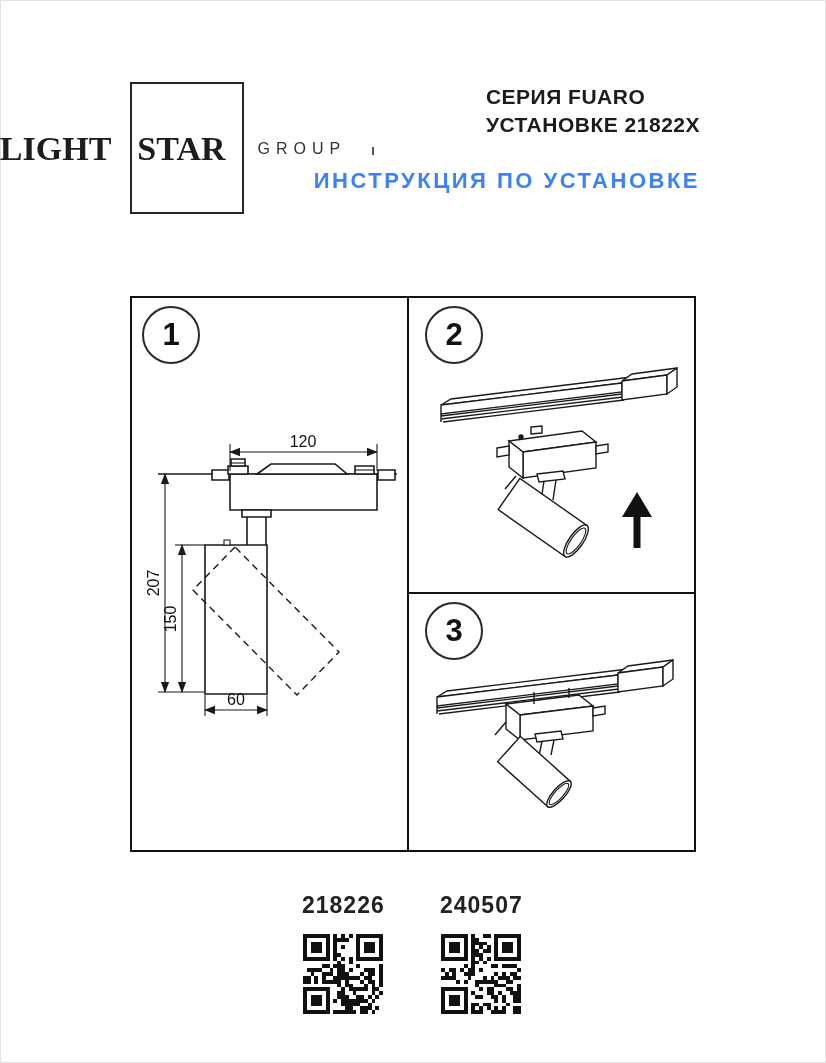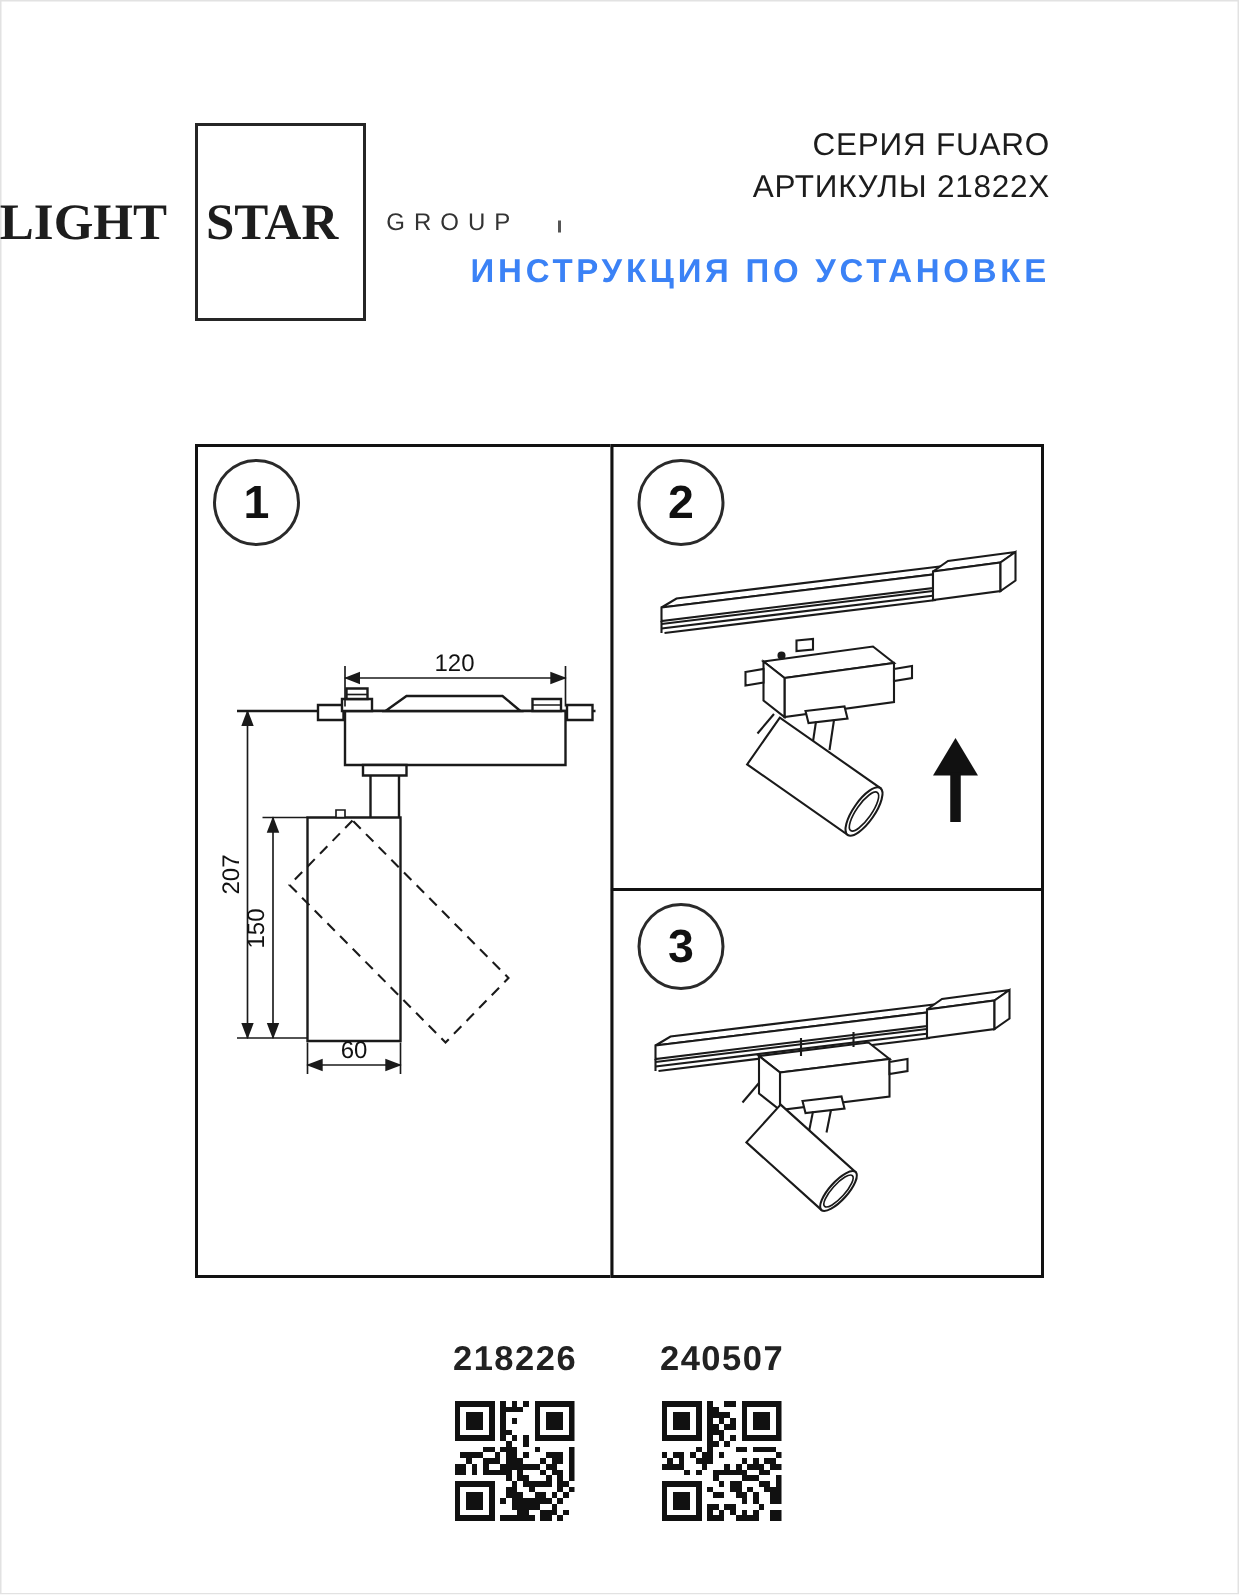--- a/index.html
+++ b/index.html
@@ -24,22 +24,22 @@
     margin-top:2px;text-indent:6px;
   }
   .logo-flag{
     width:88px;height:8px;margin-top:6px;border:1px solid #555;
     box-sizing:border-box;display:flex;
   }
   .logo-flag span{flex:1;height:100%;}
 
   
   .header-series{
-    position:absolute;top:83px;right:126px;text-align:right;
-    font-weight:normal;font-size:21px;line-height:28px;letter-spacing:0.5px;color:#1c1c1c;
+    position:absolute;top:83px;right:126px;
+    font-weight:bold;font-size:21px;line-height:28px;letter-spacing:0.5px;color:#1c1c1c;
   }
   .header-instruction{
     position:absolute;top:166px;right:126px;text-align:right;
     font-weight:bold;font-size:22px;line-height:29px;color:#3b82f6;
   }
   .header-instruction .l1{letter-spacing:2.5px;}
   .header-instruction .l2{letter-spacing:0.6px;}
 
   
   .steps-grid{position:absolute;left:130px;top:296px;width:566px;height:556px;}
@@ -75,21 +75,21 @@
   <div class="logo-group">GROUP</div>
   <div class="logo-flag">
     <span style="background: rgb(31, 122, 58);"></span>
     <span style="background: rgb(255, 255, 255);"></span>
     <span style="background: rgb(176, 31, 46);"></span>
   </div>
 </div>
 
 <div class="header-series">
   <div>СЕРИЯ FUARO</div>
-  <div>АРТИКУЛЫ 21822X</div>
+  <div>УСТАНОВКЕ 21822X</div>
 </div>
 <div class="header-instruction">
   <div class="l1">ИНСТРУКЦИЯ ПО УСТАНОВКЕ</div>
 </div>
 
 <div class="steps-grid">
 
   <div class="panel panel-1">
     <div class="badge">
       <span>1</span>

